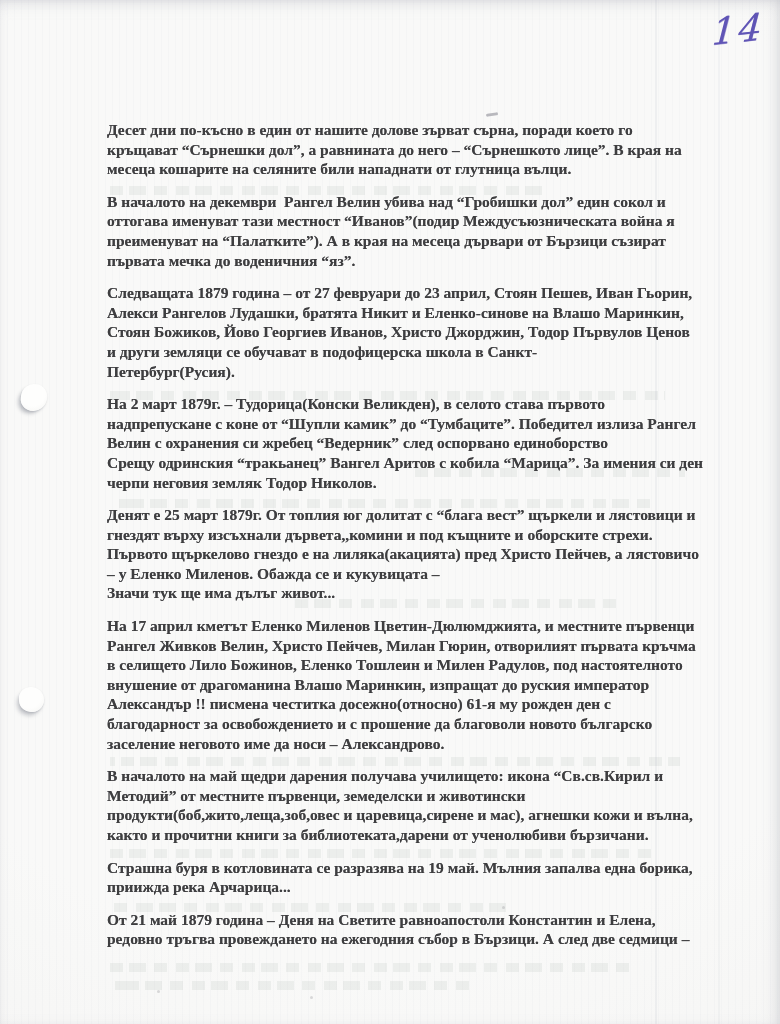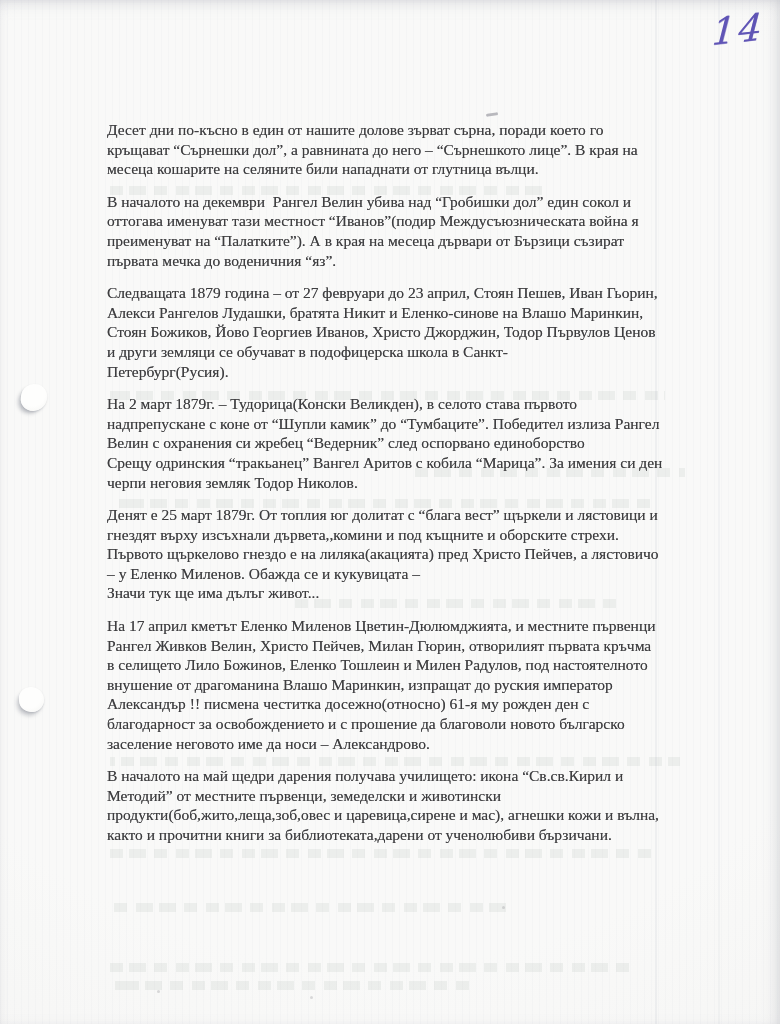--- a/index.html
+++ b/index.html
@@ -48,20 +48,21 @@
   .text {
     position: absolute; left: 107px; top: 120px; width: 620px;
     font-size: 15.5px;
     line-height: 19.6px;
     color: #3e3e40;
     text-shadow: 0 0 0.5px rgba(62,62,64,0.65);
   }
   .text p {
     margin: 0 0 13px 0;
     white-space: pre;
+    font-weight: bold;
   }
   
   .hole {
     position: absolute;
     background: radial-gradient(circle at 42% 36%, #fefefd 55%, #f4f4f2 100%);
     box-shadow: -3px 4px 4px -1px rgba(125,128,140,0.45),
                 0 1px 2px rgba(125,128,140,0.25);
   }
   .hole-1 { left: 21px; top: 384px; width: 26px; height: 27px;
             border-radius: 52% 48% 55% 45%; transform: rotate(8deg); }
@@ -147,16 +148,20 @@
 Рангел Живков Велин, Христо Пейчев, Милан Гюрин, отворилият първата кръчма
 в селището Лило Божинов, Еленко Тошлеин и Милен Радулов, под настоятелното
 внушение от драгоманина Влашо Маринкин, изпращат до руския император
 Александър !! писмена честитка досежно(относно) 61-я му рожден ден с
 благодарност за освобождението и с прошение да благоволи новото българско
 заселение неговото име да носи – Александрово.</p>
     <p>В началото на май щедри дарения получава училището: икона “Св.св.Кирил и
 Методий” от местните първенци, земеделски и животински
 продукти(боб,жито,леща,зоб,овес и царевица,сирене и мас), агнешки кожи и вълна,
 както и прочитни книги за библиотеката,дарени от ученолюбиви бързичани.</p>
+    <p>Страшна буря в котловината се разразява на 19 май. Мълния запалва една борика,
+приижда река Арчарица...</p>
+    <p>От 21 май 1879 година – Деня на Светите равноапостоли Константин и Елена,
+редовно тръгва провеждането на ежегодния събор в Бързици. А след две седмици –</p>
   </article>
 
   <div class="vignette"></div>
 </div>
 
 </body></html>

